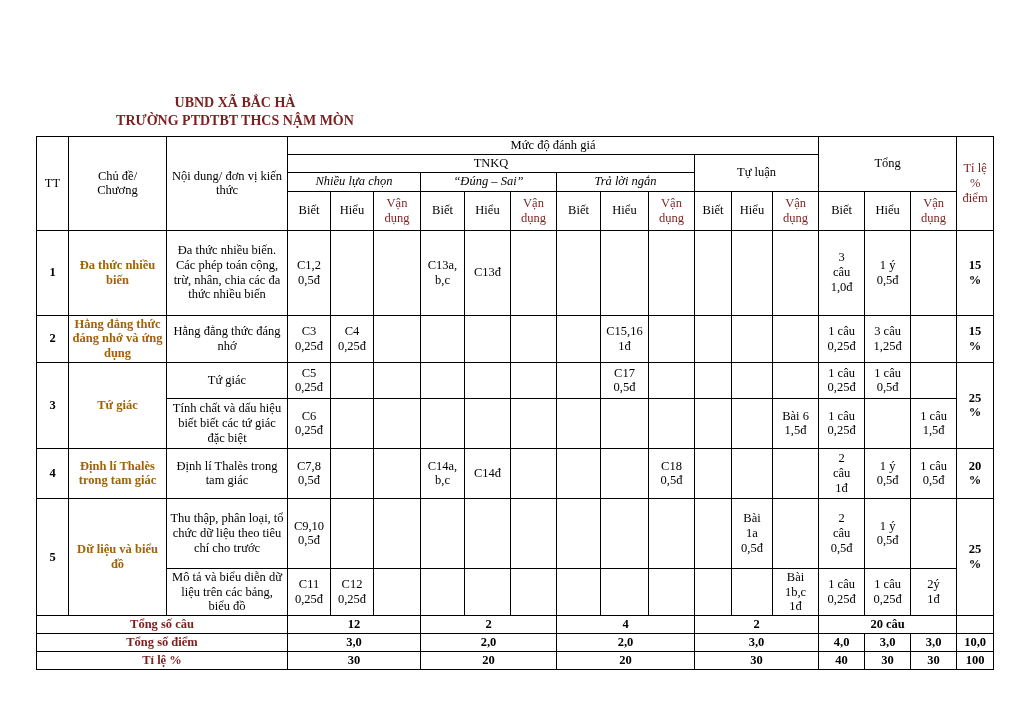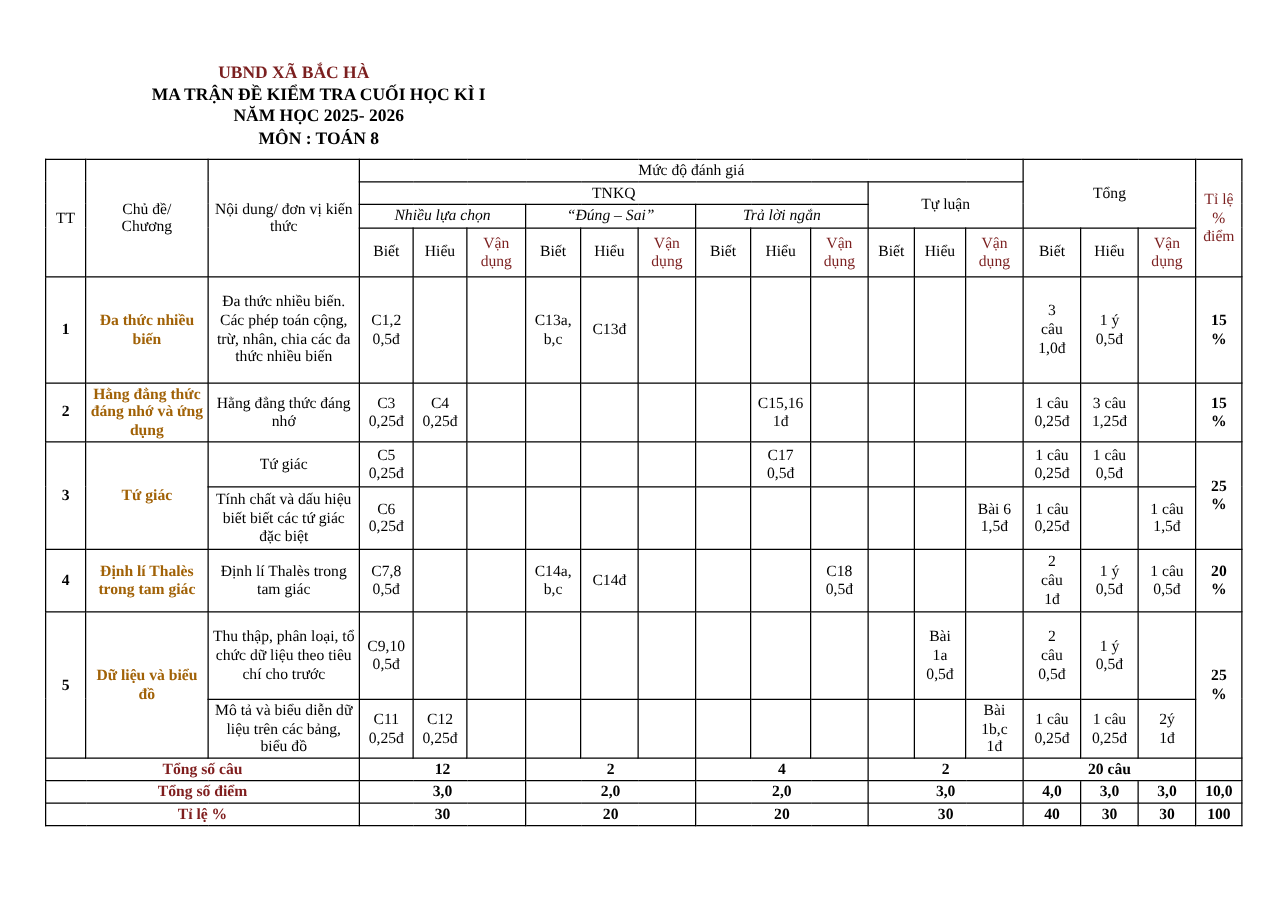--- a/index.html
+++ b/index.html
@@ -1,18 +1,18 @@
 <!DOCTYPE html>
 <html><head>
 <meta charset="utf-8">
 <style>
   html,body{margin:0;padding:0;background:#fff;}
   .page{position:relative;width:1024px;height:725px;background:#fff;
         font-family:"Liberation Serif","DejaVu Serif",serif;color:#000;overflow:hidden;}
-  .doc-header{display:flex;padding-top:50px;flex-direction:column;}
+  .doc-header{display:flex;padding-top:94px;}
   .dh-left{width:470px;text-align:center;}
   .dh-right{width:510px;text-align:center;}
   .dh-line{font-weight:bold;font-size:14px;line-height:1.25;}
   .maroon{color:#7b1f1f;}
   table.matrix{border-collapse:collapse;table-layout:fixed;margin:7px 0 0 36px;width:957px;}
   .matrix th,.matrix td{border:1px solid #000;padding:1px 2px;white-space:pre-line;
         text-align:center;vertical-align:middle;font-size:12.5px;line-height:1.18;overflow:hidden;}
   .matrix th{font-weight:normal;}
   .it{font-style:italic;font-weight:normal;}
   .chude{color:#a16207;font-weight:bold;font-size:11px;text-align:left;vertical-align:top;padding:2px 3px;}
@@ -24,25 +24,21 @@
   .flabel{font-weight:bold;color:#7f1d1d;}
 </style>
 </head>
 <body>
 
 <div class="page">
 
   <div class="doc-header">
     <div class="dh-left">
       <div class="dh-line maroon">UBND XÃ BẮC HÀ</div>
-    </div>
-    <div class="dh-right">
-      <div class="dh-line">MA TRẬN ĐỀ KIỂM TRA CUỐI HỌC KÌ I</div>
-      <div class="dh-line">NĂM HỌC 2025- 2026</div>
-      <div class="dh-line">MÔN : TOÁN 8</div>
+      <div class="dh-line maroon">TRƯỜNG PTDTBT THCS NẬM MÒN</div>
     </div>
   </div>
 
   <table class="matrix">
     <colgroup>
       <col style="width:32px">
         <col style="width:98px">
         <col style="width:121px">
       <col style="width:43px">
         <col style="width:43px">

